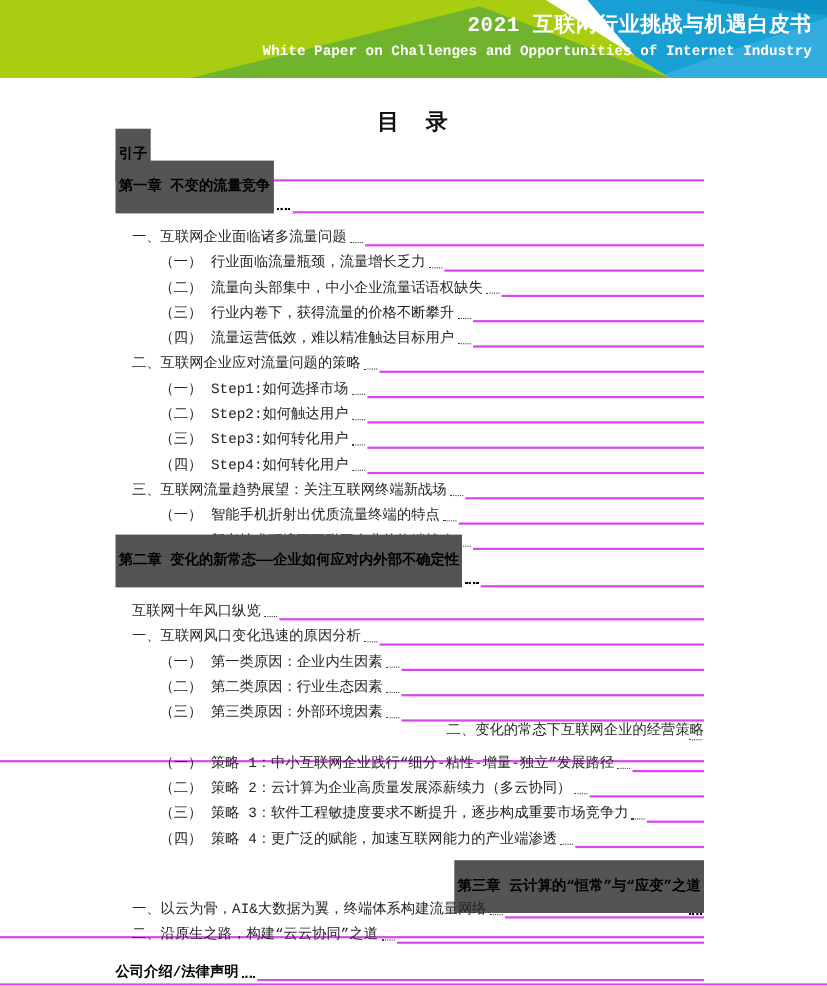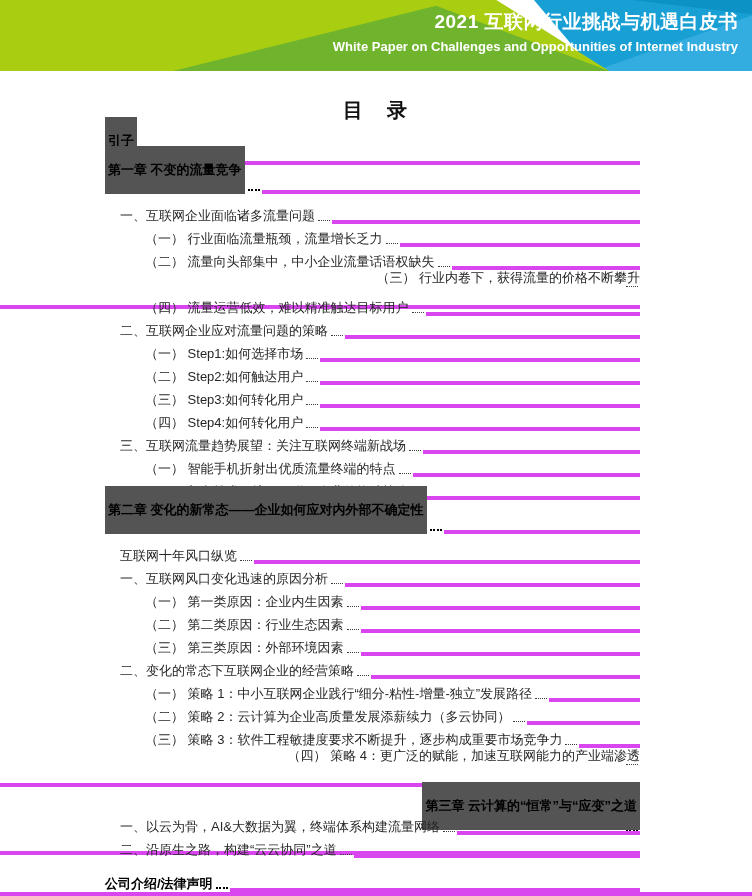--- a/index.html
+++ b/index.html
@@ -1,20 +1,20 @@
 <!DOCTYPE html>
 <html><head>
 <meta charset="utf-8">
 <style>
   html,body { margin:0; padding:0; }
   body {
     width:752px; height:896px; background:#ffffff; position:relative;
     font-family:"Liberation Sans","DejaVu Sans",sans-serif; overflow:hidden;
   }
-  .page { width:752px; height:896px; box-sizing:border-box; border-bottom:4px solid #d946ef; }
+  .page { width:752px; height:896px; box-sizing:border-box; border-bottom:2px solid #d946ef;font-family:Liberation Mono, monospace; }
 
   
   .banner { position:relative; width:752px; height:71px; background:#ffffff; overflow:hidden; }
   .banner .shape { position:absolute; inset:0; }
   .blue-base   { background:#189fd4; clip-path:polygon(71% 0, 100% 0, 100% 100%, 79% 100%); }
   .blue-light  { background:#33ade0; clip-path:polygon(79% 100%, 100% 100%, 100% 22%); }
   .blue-dark   { background:#0d92c6; clip-path:polygon(84% 0, 100% 0, 100% 20%); }
   .green-base  { background:#a9cd11; clip-path:polygon(0 0, 66% 0, 81% 100%, 0 100%); }
   .green-dark  { background:#6fb42c; clip-path:polygon(23% 100%, 58% 8%, 81% 100%); }
   .banner-text { position:absolute; top:0; right:14px; width:100%; text-align:right; z-index:5; color:#ffffff; }
@@ -76,21 +76,21 @@
       <div class="row l2" style="margin-top: 0px;">
         <span class="label">（一） 行业面临流量瓶颈，流量增长乏力</span>
         <span class="leader"></span>
         <span class="page">4</span>
       </div>
       <div class="row l2" style="margin-top: 0px;">
         <span class="label">（二） 流量向头部集中，中小企业流量话语权缺失</span>
         <span class="leader"></span>
         <span class="page">5</span>
       </div>
-      <div class="row l2" style="margin-top: 0px; flex-direction: column;">
+      <div class="row l2" style="margin-top: 0px;">
         <span class="label">（三） 行业内卷下，获得流量的价格不断攀升</span>
         <span class="leader"></span>
         <span class="page">7</span>
       </div>
       <div class="row l2" style="margin-top: 0px;">
         <span class="label">（四） 流量运营低效，难以精准触达目标用户</span>
         <span class="leader"></span>
         <span class="page">8</span>
       </div>
       <div class="row l1" style="margin-top: 0px;">
@@ -156,41 +156,41 @@
       <div class="row l2" style="margin-top: 0px;">
         <span class="label">（二） 第二类原因：行业生态因素</span>
         <span class="leader"></span>
         <span class="page">31</span>
       </div>
       <div class="row l2" style="margin-top: 0px;">
         <span class="label">（三） 第三类原因：外部环境因素</span>
         <span class="leader"></span>
         <span class="page">32</span>
       </div>
-      <div class="row l1" style="margin-top: 0px;">
+      <div class="row l1" style="margin-top: 0px; flex-direction: column;">
         <span class="label">二、变化的常态下互联网企业的经营策略</span>
         <span class="leader"></span>
         <span class="page">39</span>
       </div>
       <div class="row l2" style="margin-top: 0px;">
         <span class="label">（一） 策略 1：中小互联网企业践行“细分-粘性-增量-独立”发展路径</span>
         <span class="leader"></span>
         <span class="page">39</span>
       </div>
       <div class="row l2" style="margin-top: 0px;">
         <span class="label">（二） 策略 2：云计算为企业高质量发展添薪续力（多云协同）</span>
         <span class="leader"></span>
         <span class="page">39</span>
       </div>
       <div class="row l2" style="margin-top: 0px;">
         <span class="label">（三） 策略 3：软件工程敏捷度要求不断提升，逐步构成重要市场竞争力</span>
         <span class="leader"></span>
         <span class="page">41</span>
       </div>
-      <div class="row l2" style="margin-top: 0px; flex-direction: column;">
+      <div class="row l2" style="margin-top: 0px;">
         <span class="label">（四） 策略 4：更广泛的赋能，加速互联网能力的产业端渗透</span>
         <span class="leader"></span>
         <span class="page">42</span>
       </div>
       <div class="row l0" style="margin-top: 11px; flex-direction: column;">
         <span class="label hl">第三章 云计算的“恒常”与“应变”之道</span>
         <span class="leader"></span>
         <span class="page">44</span>
       </div>
       <div class="row l1" style="margin-top: 7px;">

